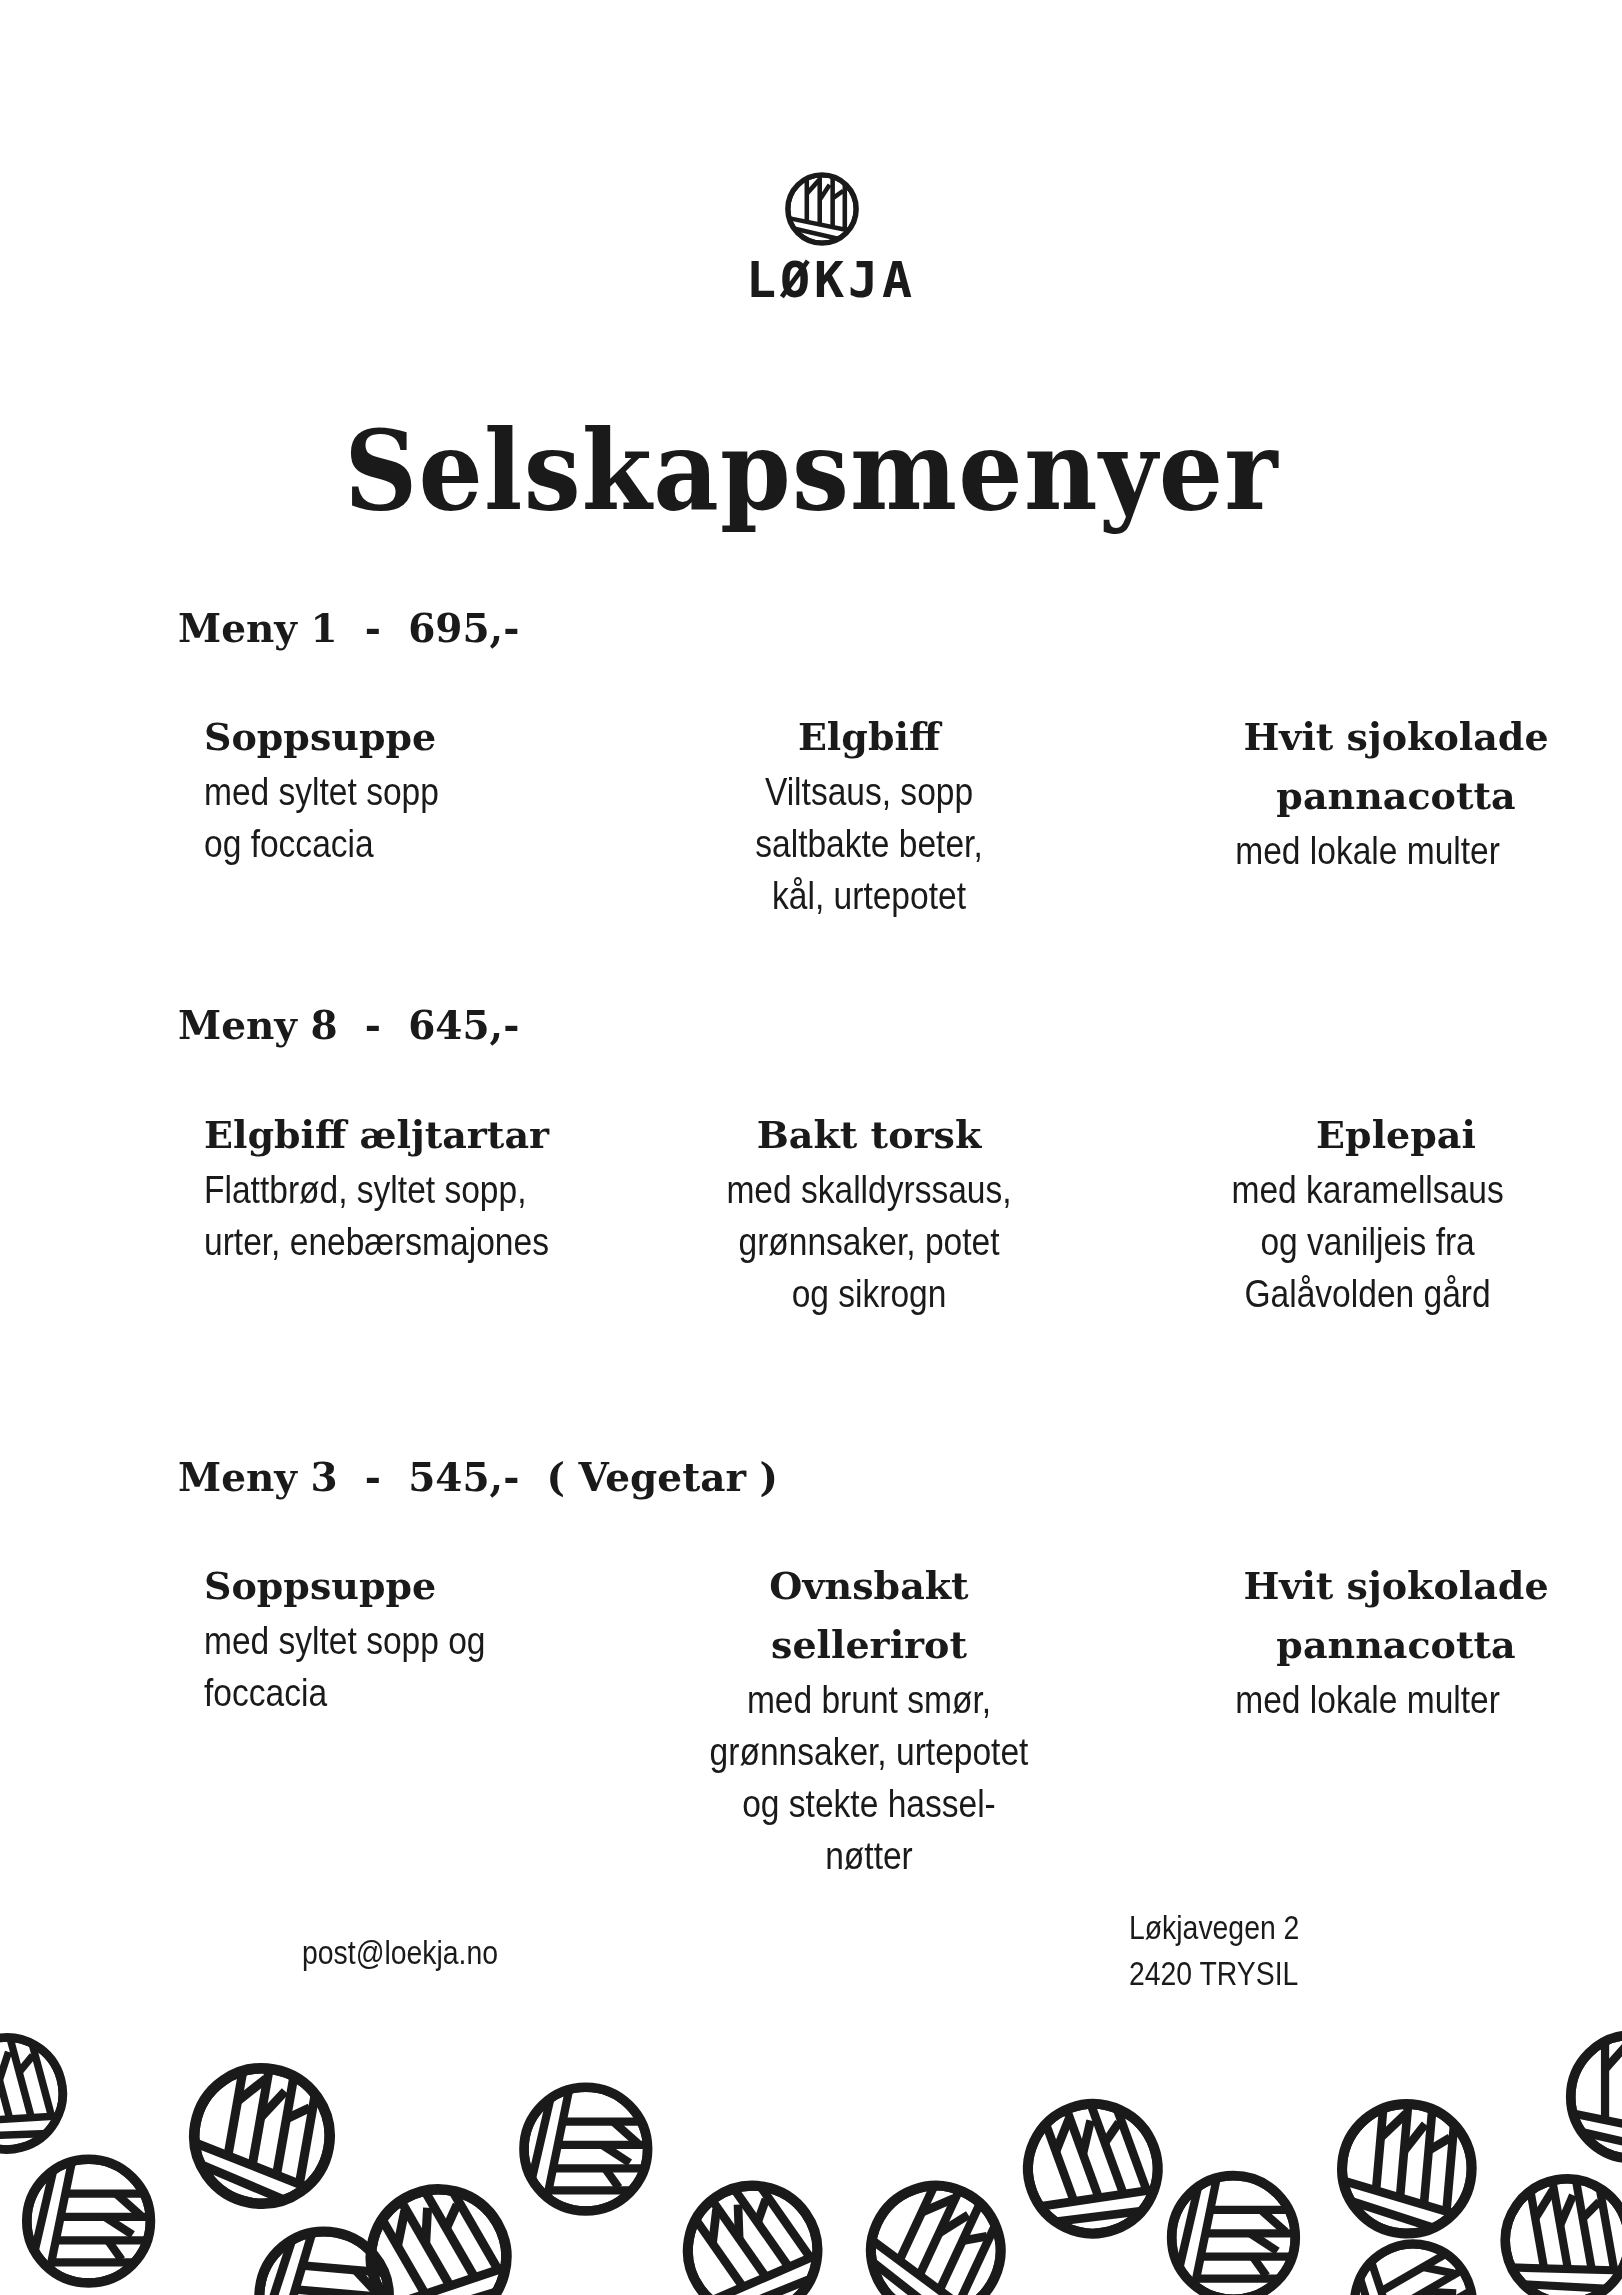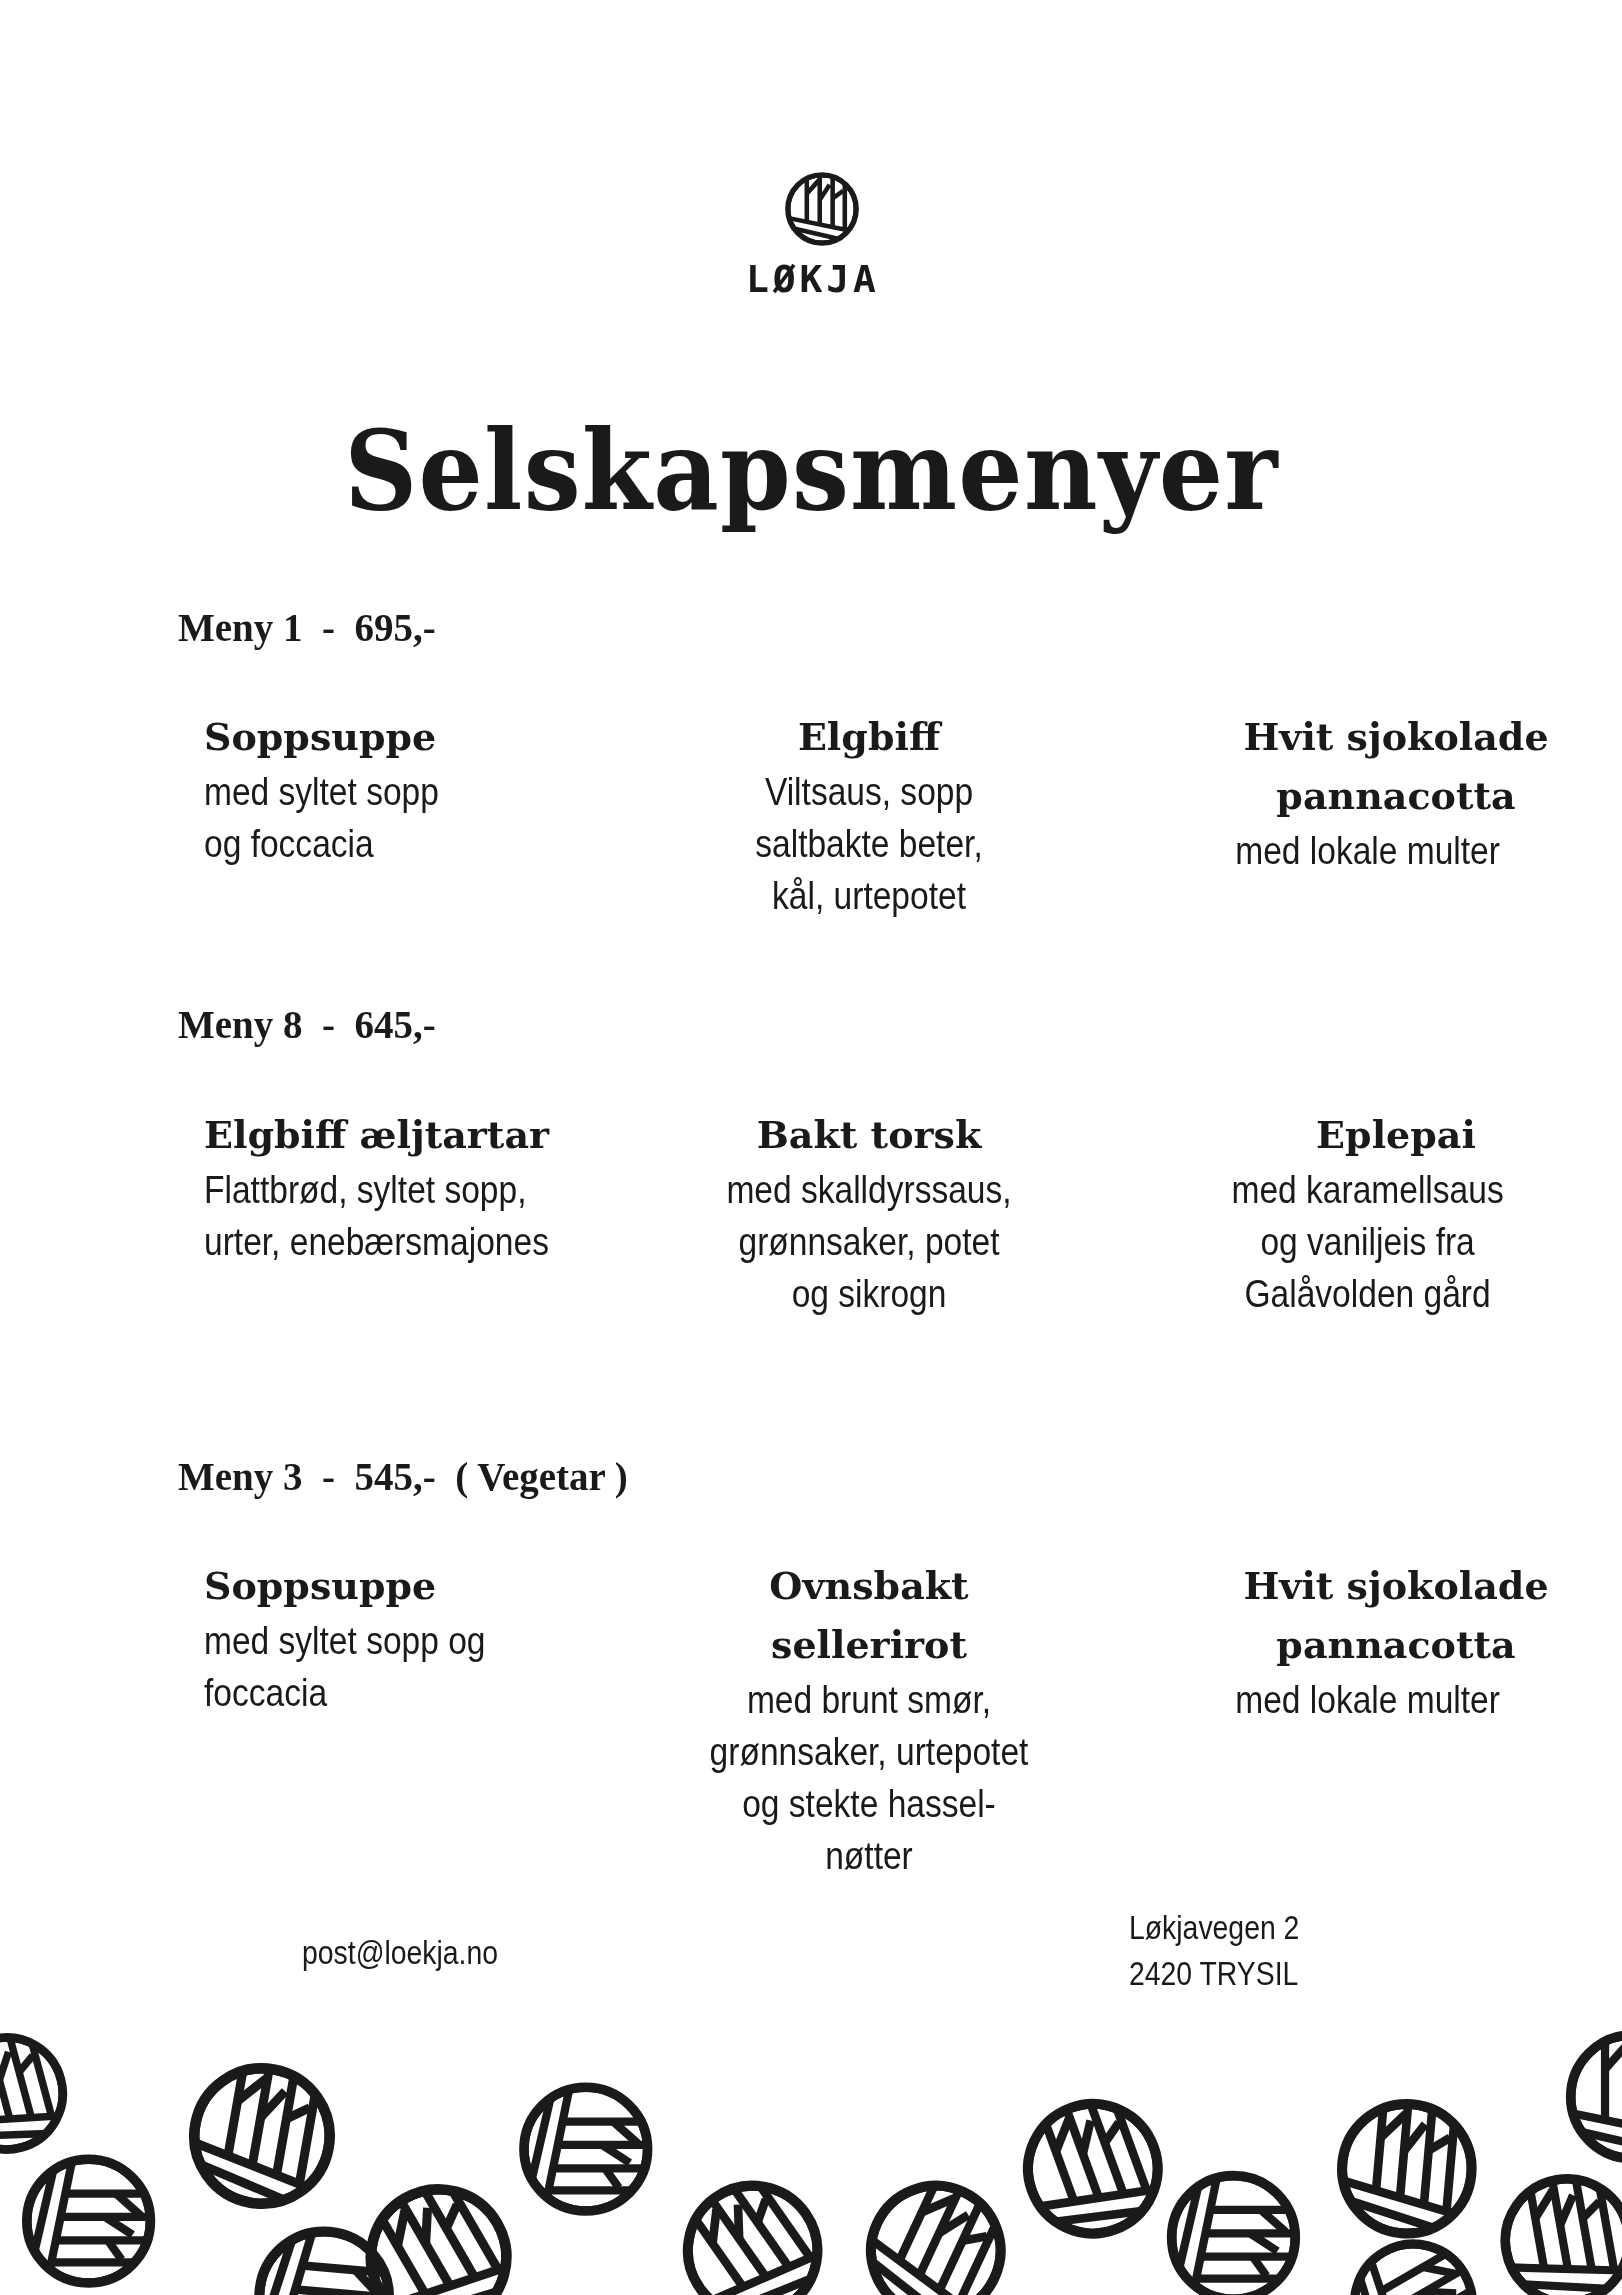--- a/index.html
+++ b/index.html
@@ -2,28 +2,28 @@
 <html style="font-size:10.5px"><head>
 <meta charset="utf-8">
 <style>
   html, body { margin: 0; padding: 0; background: #ffffff; }
   body { width: 1623px; height: 2295px; position: relative; overflow: hidden; color: #1a1a1a; }
   .serif { font-family: "DejaVu Serif", "Liberation Serif", serif; }
   .sans { font-family: "Liberation Sans", "DejaVu Sans", sans-serif; }
 
   #logo { position: absolute; left: 746px; top: 171px; width: 151px; }
   #logo-mark { position: absolute; left: 38px; top: 0; width: 76px; height: 76px; }
-  #logo-text { position: absolute; left: 0; top: 86px; width: 151px; text-align: left;
+  #logo-text { position: absolute; left: 0; top: 80px; width: 151px; text-align: right;
     font-family: "DejaVu Sans Mono", "Liberation Mono", monospace; font-weight: bold;
-    font-size: 38px; letter-spacing: 3.9px; color: #1a1a1a; }
+    font-size: 50px; letter-spacing: 3.9px; color: #1a1a1a; }
 
   #page-title { position: absolute; left: 0; width: 1623px; top: 406px; text-align: center;
     font-size: 110px; font-weight: bold; letter-spacing: 1.3px; transform: scaleX(0.92); transform-origin: center; }
 
-  .menu-heading { position: absolute; left: 178px; font-size: 39px; font-weight: bold; white-space: pre; font-family: Liberation Serif, serif; }
+  .menu-heading { position: absolute; left: 178px; font-size: 39px; font-weight: bold; white-space: pre; }
   .dish { position: absolute; width: 406px; margin-left: 26px; }
   .dish-name { font-size: 38px; font-weight: bold; line-height: 59px; display: block; }
   .dish-desc { font-size: 39px; line-height: 52px; display: block; transform: scaleX(0.86); white-space: nowrap; }
   .col-left { left: 178px; text-align: left; }
   .col-left .dish-desc { transform-origin: left; }
   .col-mid { left: 640px; width: 406px; text-align: center; }
   .col-mid .dish-desc { transform-origin: center; }
   .col-right { left: 1167px; text-align: center; }
   .col-right .dish-desc { transform-origin: left; }
 

